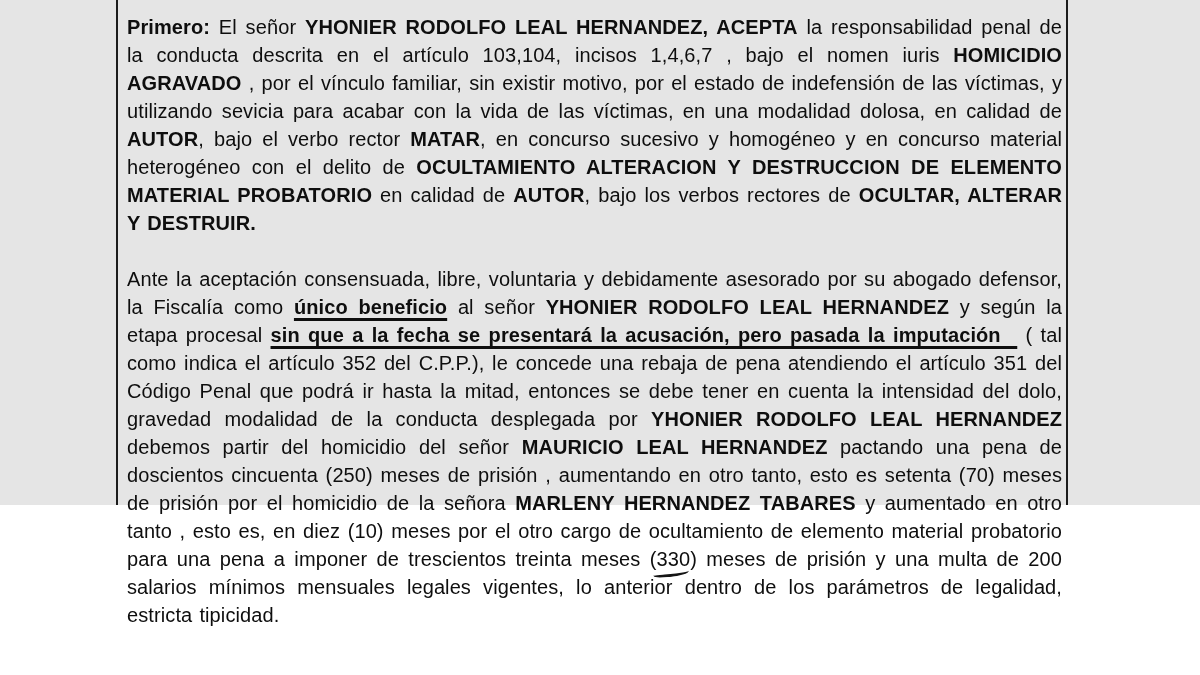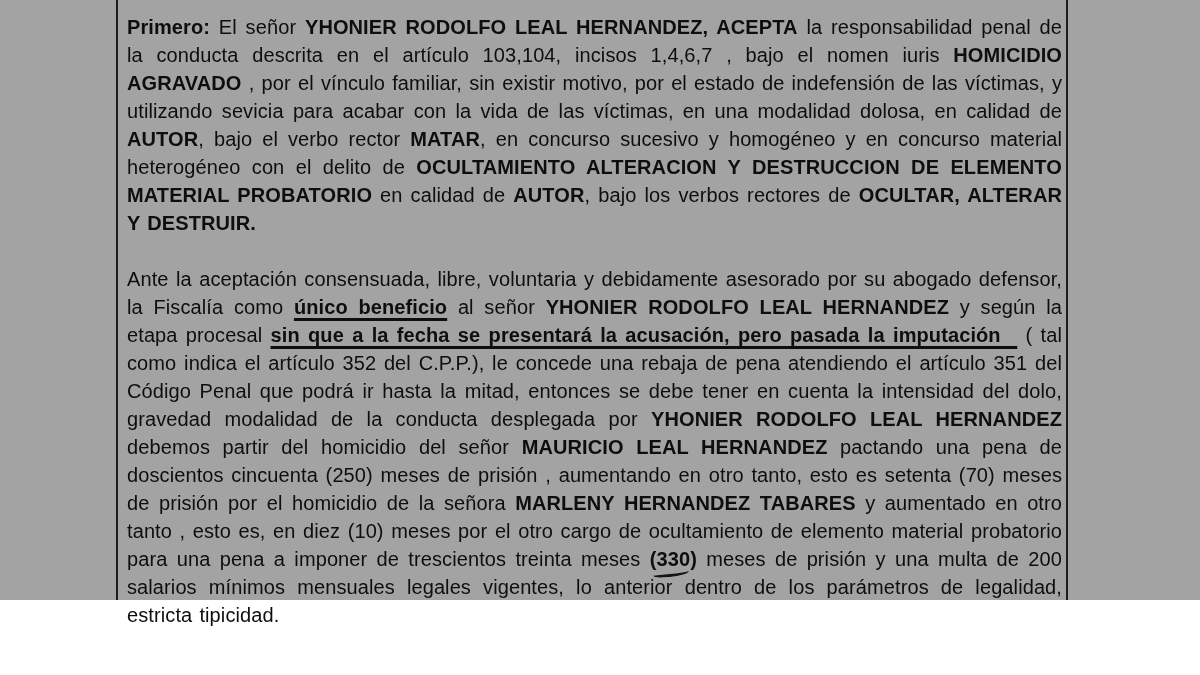--- a/index.html
+++ b/index.html
@@ -6,22 +6,22 @@
     margin: 0;
     padding: 0;
     width: 1200px;
     height: 675px;
     background: #ffffff;
     overflow: hidden;
   }
   .page {
     position: relative;
     width: 1200px;
-    height: 600px;
-    background: #a3a3a3;
+    height: 505px;
+    background: #e5e5e5;
     font-family: "Liberation Sans", "DejaVu Sans", sans-serif;
     color: #0e0e0e;
   }
   .rule {
     position: absolute;
     top: 0;
     bottom: 0;
     width: 2px;
     background: #1c1c1c;
   }
@@ -40,21 +40,21 @@
   }
   .para { margin: 0 0 28px 0; }
   .b { font-weight: bold; }
   .u {
     text-decoration: underline;
     text-decoration-thickness: 2.5px;
     text-underline-offset: 4px;
     text-decoration-skip-ink: none;
     margin-top: 40px;
   }
-  .m { position: relative; font-weight: bold; }
+  .m { position: relative; }
   .m::after {
     content: "";
     position: absolute;
     left: 3px;
     right: 8px;
     bottom: -7px;
     height: 5px;
     border-bottom: 3.5px solid #151515;
     border-radius: 0 0 60% 40%;
     transform: rotate(-5deg);

